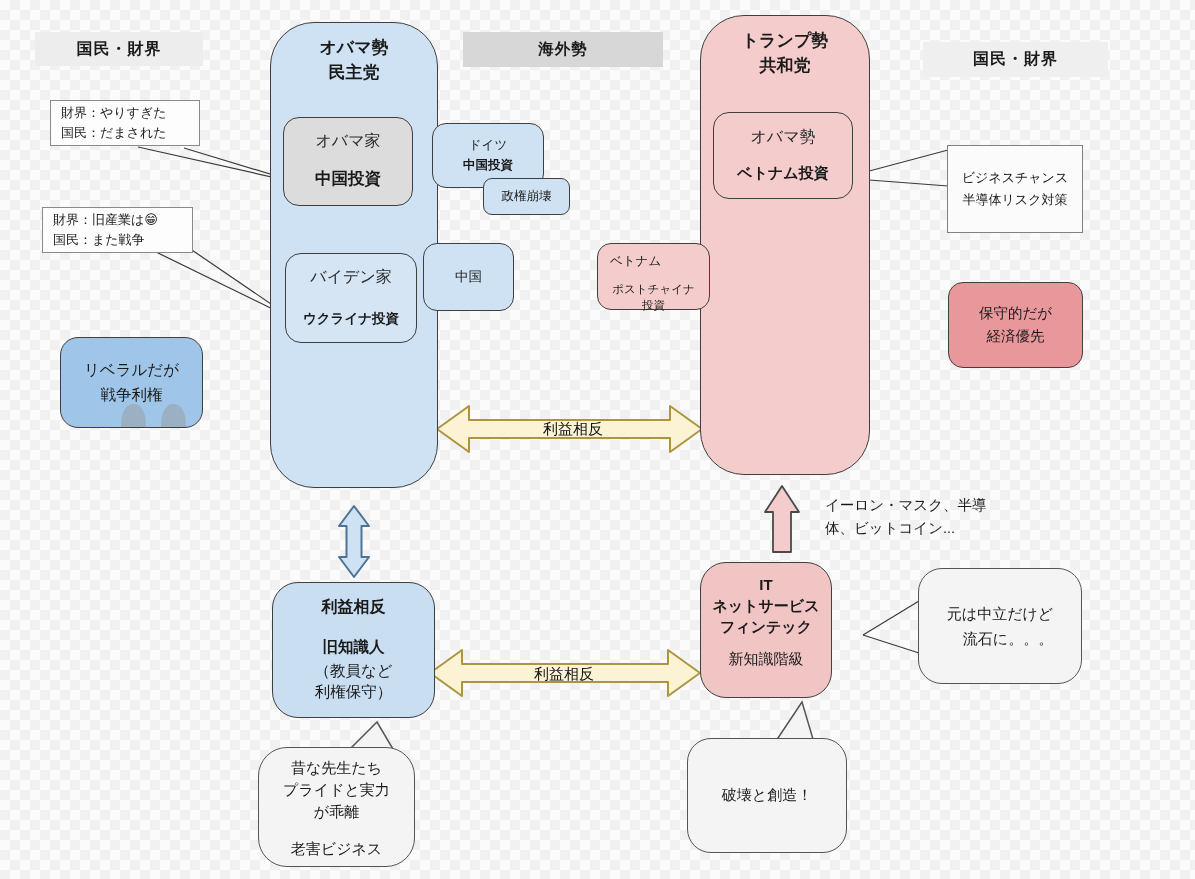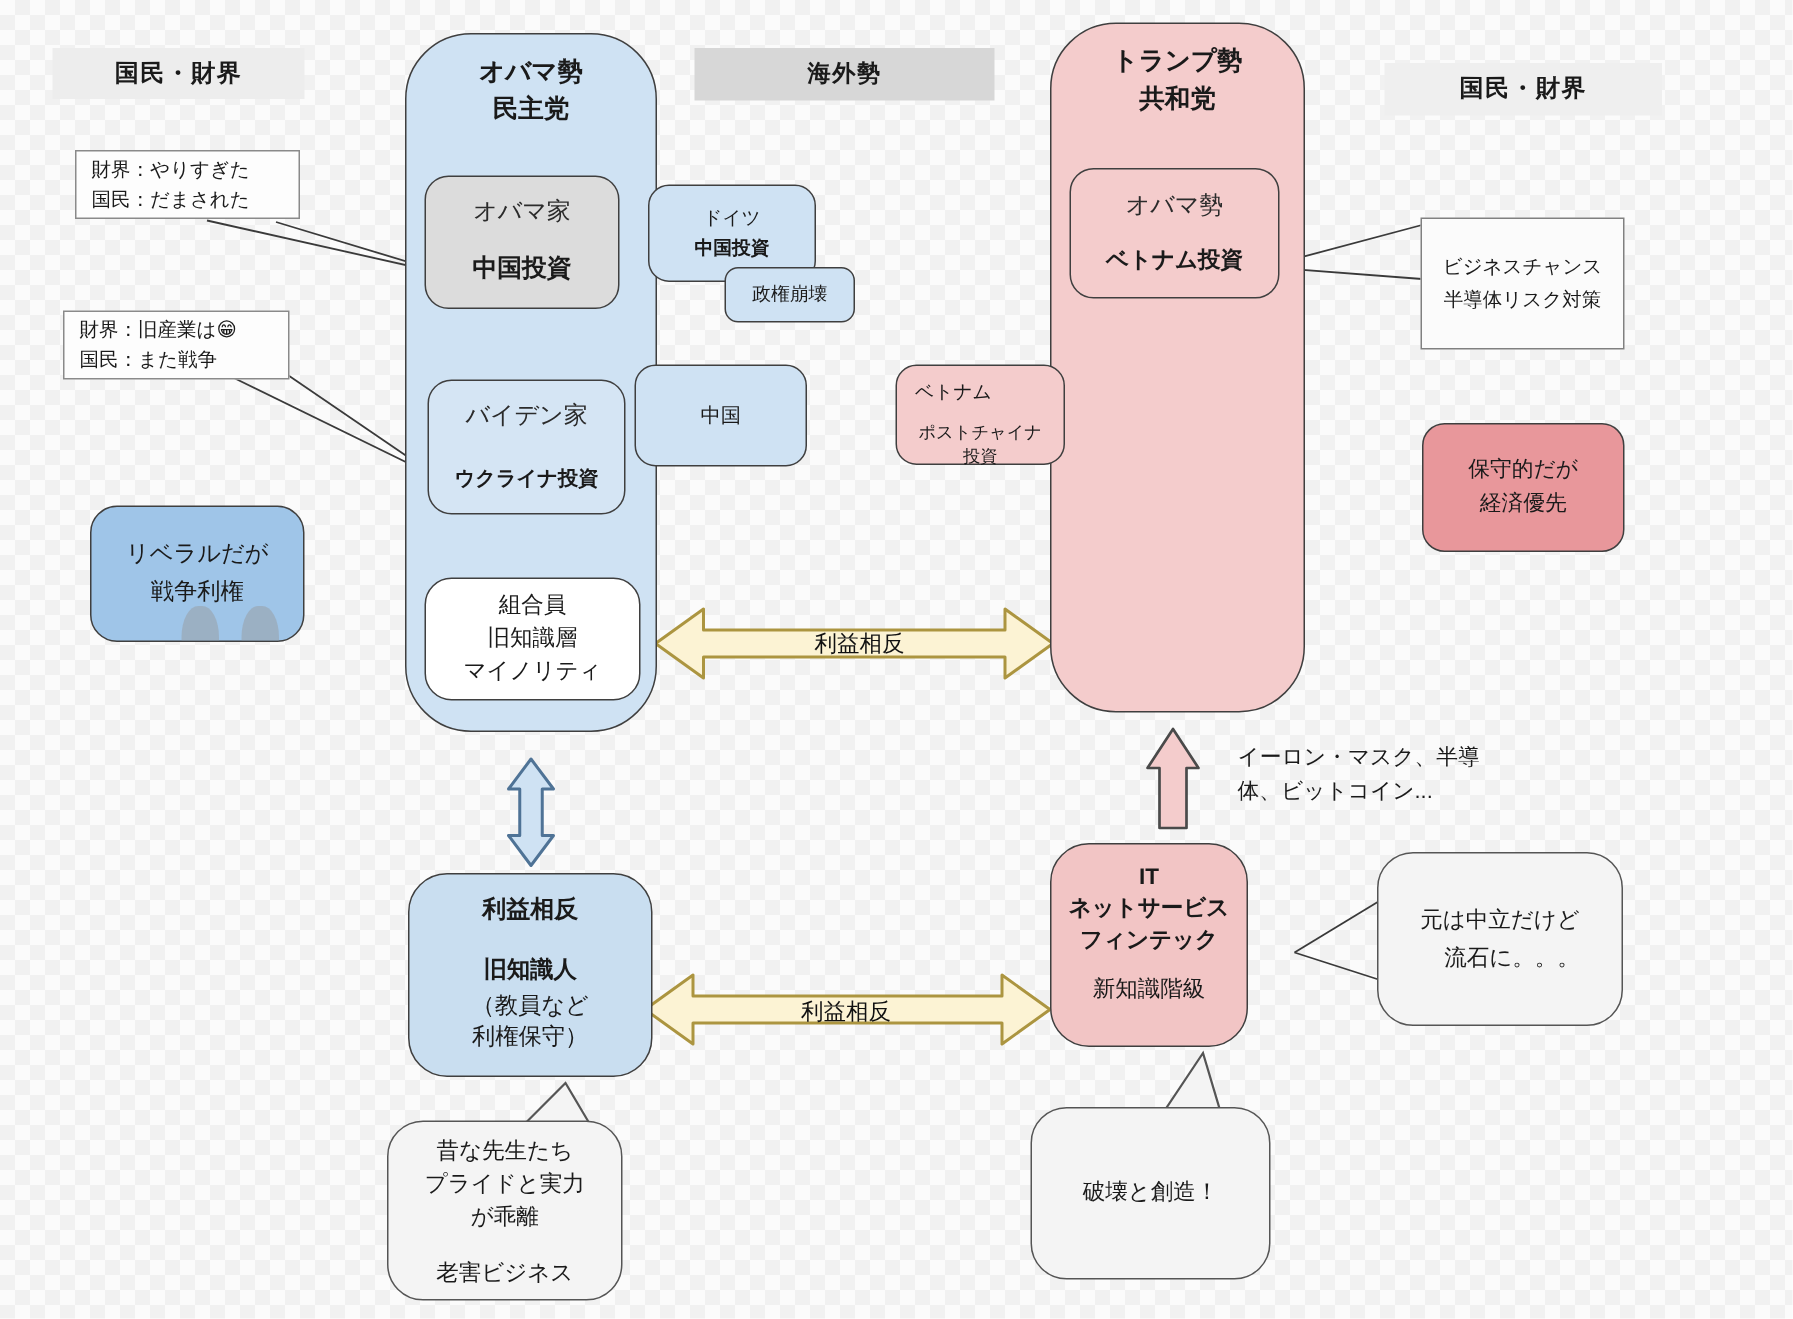--- a/index.html
+++ b/index.html
@@ -127,21 +127,21 @@
 
   <div class="box dots" style="left:483px;top:178px;width:87px;height:37px;border-radius:9px;background:#cfe2f3;z-index:3;">
     <div style="font-size:12.5px;">政権崩壊</div>
   </div>
 
   <div class="box dots" style="left:285px;top:253px;width:132px;height:90px;border-radius:16px;background:#d5e5f4;justify-content:space-between;padding:13px 0 14px;">
     <div style="font-size:16px;color:#2b2b2b;">バイデン家</div>
     <div style="font-size:13.5px;font-weight:bold;">ウクライナ投資</div>
   </div>
 
-  <div class="box dots" style="left:423px;top:243px;width:115px;height:68px;border-radius:14px;background:#cfe2f3;">
+  <div class="box dots" style="left:423px;top:243px;width:91px;height:68px;border-radius:14px;background:#cfe2f3;">
     <div style="font-size:13.5px;">中国</div>
   </div>
 
   <div class="box dots" style="left:597px;top:243px;width:113px;height:67px;border-radius:14px;background:#f4cccc;justify-content:flex-start;padding-top:9px;">
     <div style="font-size:12.5px;align-self:flex-start;margin-left:12px;">ベトナム</div>
     <div class="pre" style="font-size:11.5px;margin-top:11px;line-height:1.4;">ポストチャイナ
 投資</div>
   </div>
 
   <div class="box dots" style="left:713px;top:112px;width:140px;height:87px;border-radius:16px;background:#f4cccc;justify-content:space-between;padding:14px 0 15px;">
@@ -160,25 +160,20 @@
   </div>
 
   <div class="box dots" style="left:60px;top:337px;width:143px;height:91px;border-radius:18px;background:#9fc5e8;font-size:15.5px;line-height:1.6;">
     <span class="pre">リベラルだが
 戦争利権</span>
   </div>
   <div class="ghost" style="left:121px;top:404px;"></div>
   <div class="ghost" style="left:161px;top:404px;"></div>
 
 
-  <div class="box" style="left:283px;top:385px;width:144px;height:82px;border-radius:18px;background:#ffffff;font-size:15px;line-height:1.45;">
-    <span class="pre">組合員
-旧知識層
-マイノリティ</span>
-  </div>
 
   <div class="arrow-label" style="left:503px;top:420px;">利益相反</div>
   <div class="arrow-label" style="left:494px;top:665px;">利益相反</div>
 
   <div class="abs pre" style="left:825px;top:494px;width:260px;font-size:14.5px;line-height:1.6;">イーロン・マスク、半導
 体、ビットコイン...</div>
 
   <div class="box dots" style="left:272px;top:582px;width:163px;height:136px;border-radius:26px;background:#c9def0;justify-content:flex-start;padding-top:13px;line-height:1.35;">
     <div style="font-size:16px;font-weight:bold;">利益相反</div>
     <div style="font-size:15.5px;font-weight:bold;margin-top:19px;">旧知識人</div>
@@ -191,21 +186,21 @@
 ネットサービス
 フィンテック</div>
     <div style="font-size:15px;margin-top:13px;">新知識階級</div>
   </div>
 
   <div class="box bubble" style="left:918px;top:568px;width:164px;height:116px;line-height:1.7;text-align:right;">
     <span class="pre">元は中立だけど
 流石に。。。</span>
   </div>
 
-  <div class="box bubble" style="left:258px;top:747px;width:157px;height:120px;justify-content:flex-start;padding-top:9px;line-height:1.45;">
+  <div class="box bubble" style="left:258px;top:747px;width:157px;height:120px;justify-content:flex-start;padding-top:9px;line-height:1.45;border-radius:29px;">
     <span class="pre">昔な先生たち
 プライドと実力
 が乖離</span>
     <span style="margin-top:16px;">老害ビジネス</span>
   </div>
 
   <div class="box bubble" style="left:687px;top:738px;width:160px;height:115px;">
     <span>破壊と創造！</span>
   </div>
 

